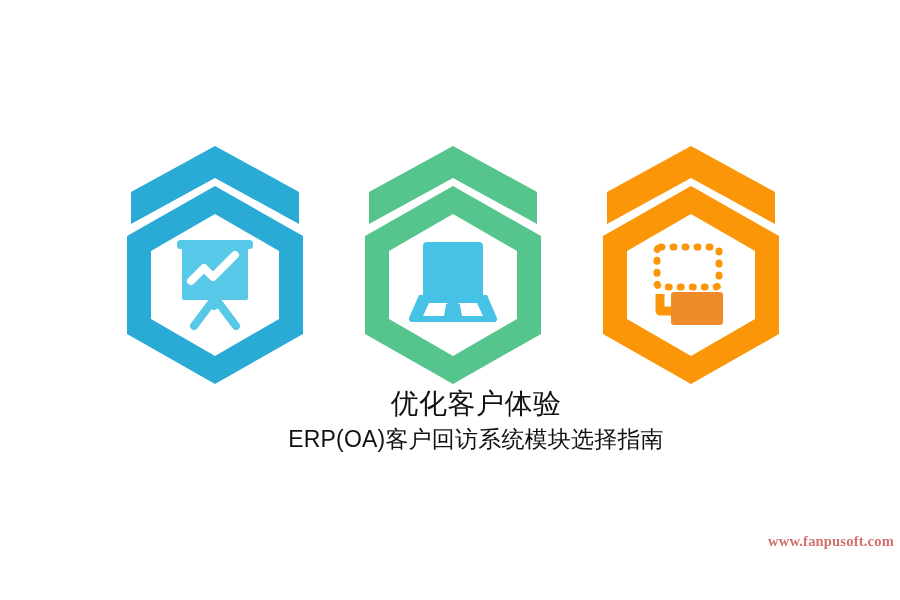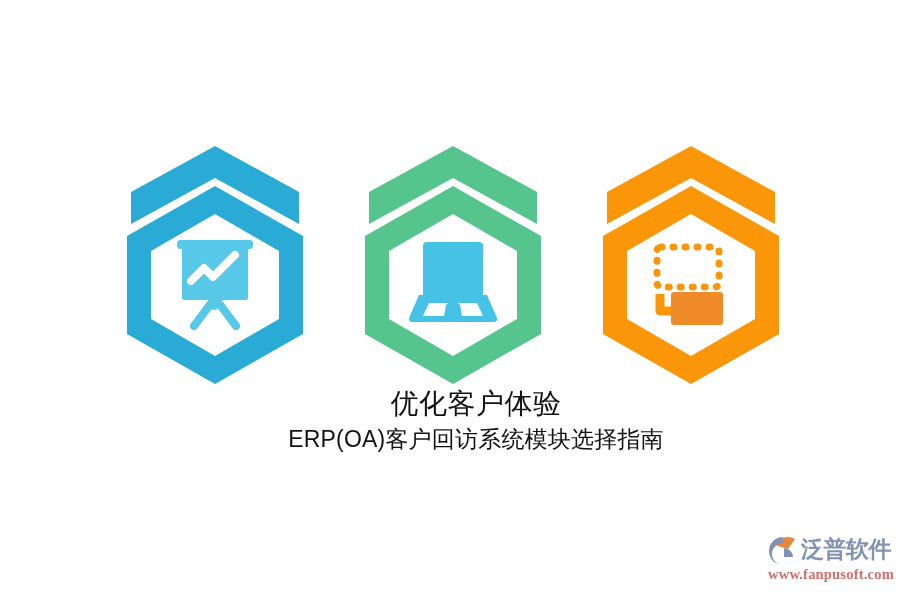--- a/index.html
+++ b/index.html
@@ -163,24 +163,16 @@
     </div>
 
   </div>
 
   <div class="headline">
     <span class="line1">优化客户体验</span>
     <span class="line2">ERP(OA)客户回访系统模块选择指南</span>
   </div>
 
   <div class="watermark">
-    <div class="wm-row">
-      <svg class="wm-mark" viewBox="0 0 30 30" xmlns="http://www.w3.org/2000/svg">
-        <path d="M27 4 A14 14 0 0 0 7 10 L20 14 Z" fill="#e8863a"></path>
-        <path d="M15 2 A14 14 0 1 0 15 30 A11 11 0 1 1 15 8 Z" fill="#8193b2"></path>
-        <path d="M16 13 A9 9 0 0 1 25 22 L16 22 Z" fill="#8193b2"></path>
-      </svg>
-      <span class="wm-name">泛普软件</span>
-    </div>
     <div class="wm-url">www.fanpusoft.com</div>
   </div>
 
 </div>
 
 </body></html>

